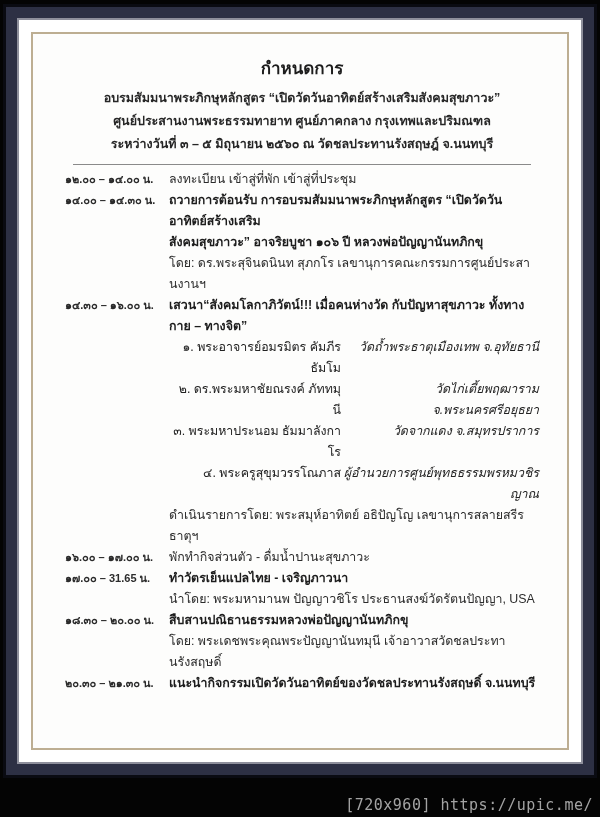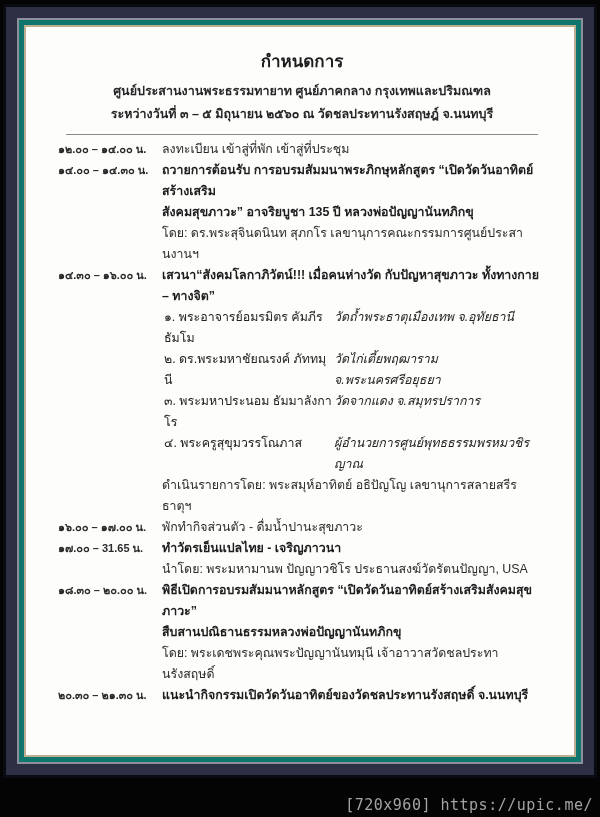--- a/index.html
+++ b/index.html
@@ -13,22 +13,22 @@
   .frame{
     position:absolute;left:3px;top:4px;width:594px;height:774px;
     box-sizing:border-box;
     background:#2d3044;
     border:3px solid #0a0b12;
     padding:11px;
   }
   .frame-mid{
     width:100%;height:100%;box-sizing:border-box;
     border:2px solid #8e8f9b;
-    background:#0f766e;
-    padding:5px;
+    background:#ffffff;
+    padding:12px;
   }
   .paper{
     width:100%;height:100%;box-sizing:border-box;
     border:2px solid #bdae92;
     background:#fdfdfc;
     padding:12px 28px 0 32px;
     overflow:hidden;
   }
   .doc-title{
     text-align:center;font-size:17px;font-weight:bold;
@@ -48,52 +48,53 @@
   }
   .sched-row{display:flex;align-items:flex-start;}
   .time-cell{
     width:104px;flex:none;font-size:11px;line-height:21px;
     color:#2b2b2b;white-space:nowrap;font-weight:bold;
   }
   .row-body{flex:1;font-size:12.4px;}
   .text-line{line-height:21px;}
   .seg-b{font-weight:bold;color:#1c1c1c;}
   .seg-r{font-weight:normal;color:#2b2b2b;}
-  .panelist-row{display:flex;line-height:21px;padding-left:2px;}
+  .panelist-row{display:flex;line-height:21px;padding-left:2px;text-align:right;}
   .panelist-name{width:170px;flex:none;}
   .panelist-info{flex:1;font-style:italic;}
   .watermark{
     position:absolute;right:7px;bottom:3px;
     color:#a3a3a3;font-size:15px;letter-spacing:0.5px;
     font-family:"DejaVu Sans Mono","Liberation Mono",monospace;
   }
 </style>
 </head>
 <body>
 
 <div class="frame">
   <div class="frame-mid">
     <div class="paper">
       <div class="doc-title">กำหนดการ</div>
+      <div class="doc-sub">อบรมสัมมนาพระภิกษุหลักสูตร “เปิดวัดวันอาทิตย์สร้างเสริมสังคมสุขภาวะ”</div>
       <div class="doc-sub">ศูนย์ประสานงานพระธรรมทายาท ศูนย์ภาคกลาง กรุงเทพและปริมณฑล</div>
       <div class="doc-sub">ระหว่างวันที่ ๓ – ๕ มิถุนายน ๒๕๖๐  ณ  วัดชลประทานรังสฤษฎ์ จ.นนทบุรี</div>
       <hr class="header-divider">
       <div id="schedule">
           <div class="day-section">
             <div class="sched-row">
               <div class="time-cell">๑๒.๐๐ – ๑๔.๐๐ น.</div>
               <div class="row-body">
                 <div class="text-line"><span class="seg-r">ลงทะเบียน เข้าสู่ที่พัก เข้าสู่ที่ประชุม</span></div>
               </div>
             </div>
             <div class="sched-row">
               <div class="time-cell">๑๔.๐๐ – ๑๔.๓๐ น.</div>
               <div class="row-body">
                 <div class="text-line"><span class="seg-b">ถวายการต้อนรับ การอบรมสัมมนาพระภิกษุหลักสูตร “เปิดวัดวันอาทิตย์สร้างเสริม</span></div>
-                <div class="text-line"><span class="seg-b">สังคมสุขภาวะ” อาจริยบูชา 135 ปี หลวงพ่อปัญญานันทภิกขุ</span></div>
+                <div class="text-line"><span class="seg-b">สังคมสุขภาวะ” อาจริยบูชา ๑๐๖ ปี หลวงพ่อปัญญานันทภิกขุ</span></div>
                 <div class="text-line"><span class="seg-r">โดย: ดร.พระสุจินดนินท สุภกโร  เลขานุการคณะกรรมการศูนย์ประสานงานฯ</span></div>
               </div>
             </div>
             <div class="sched-row">
               <div class="time-cell">๑๔.๓๐ – ๑๖.๐๐ น.</div>
               <div class="row-body">
                 <div class="text-line"><span class="seg-b">เสวนา“สังคมโลกาภิวัตน์!!! เมื่อคนห่างวัด กับปัญหาสุขภาวะ ทั้งทางกาย – ทางจิต”</span></div>
                 <div class="panelist-row">
                   <div class="panelist-name">๑. พระอาจารย์อมรมิตร  คัมภีรธัมโม</div>
                   <div class="panelist-info">วัดถ้ำพระธาตุเมืองเทพ จ.อุทัยธานี</div>
@@ -122,21 +123,20 @@
             <div class="sched-row">
               <div class="time-cell">๑๗.๐๐ – 31.65 น.</div>
               <div class="row-body">
                 <div class="text-line"><span class="seg-b">ทำวัตรเย็นแปลไทย  - เจริญภาวนา</span></div>
                 <div class="text-line"><span class="seg-r">นำโดย: พระมหามานพ  ปัญญาวชิโร ประธานสงฆ์วัดรัตนปัญญา, USA</span></div>
               </div>
             </div>
             <div class="sched-row">
               <div class="time-cell">๑๘.๓๐ – ๒๐.๐๐ น.</div>
               <div class="row-body">
-                <div class="text-line"><span class="seg-b">พิธีเปิดการอบรมสัมมนาหลักสูตร “เปิดวัดวันอาทิตย์สร้างเสริมสังคมสุขภาวะ”</span></div>
                 <div class="text-line"><span class="seg-b">สืบสานปณิธานธรรมหลวงพ่อปัญญานันทภิกขุ</span></div>
                 <div class="text-line"><span class="seg-r">โดย: พระเดชพระคุณพระปัญญานันทมุนี  เจ้าอาวาสวัดชลประทานรังสฤษดิ์</span></div>
               </div>
             </div>
             <div class="sched-row">
               <div class="time-cell">๒๐.๓๐ – ๒๑.๓๐ น.</div>
               <div class="row-body">
                 <div class="text-line"><span class="seg-b">แนะนำกิจกรรมเปิดวัดวันอาทิตย์ของวัดชลประทานรังสฤษดิ์ จ.นนทบุรี</span></div>
               </div>
             </div>

